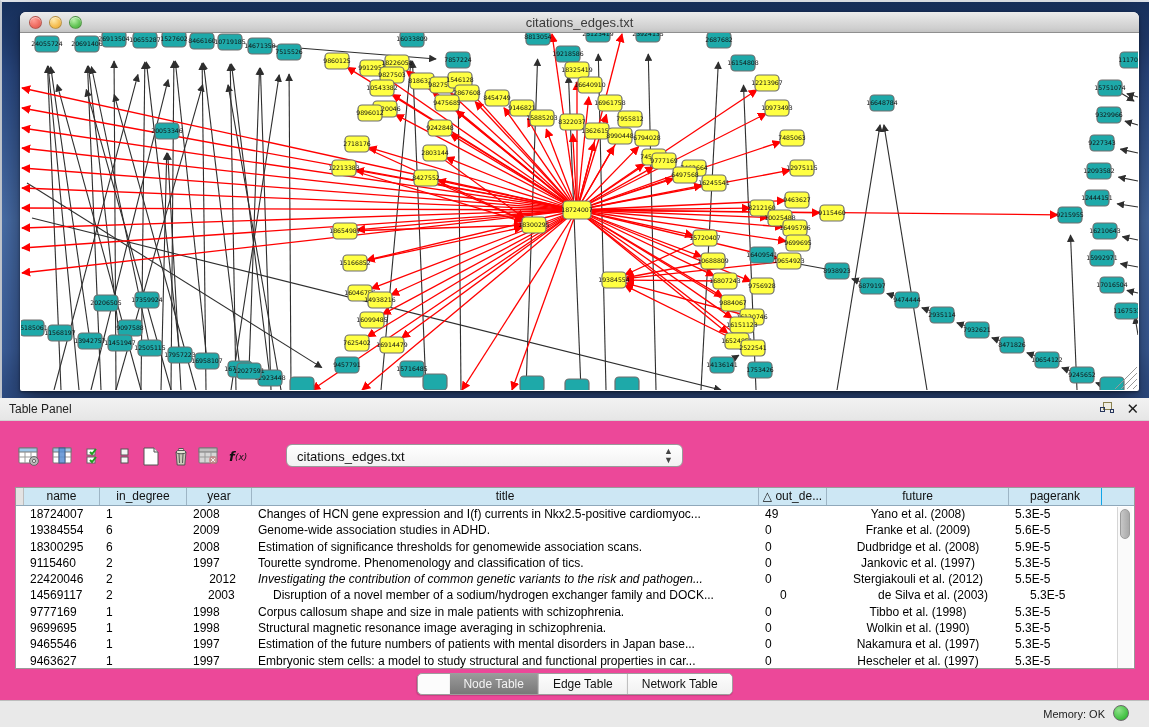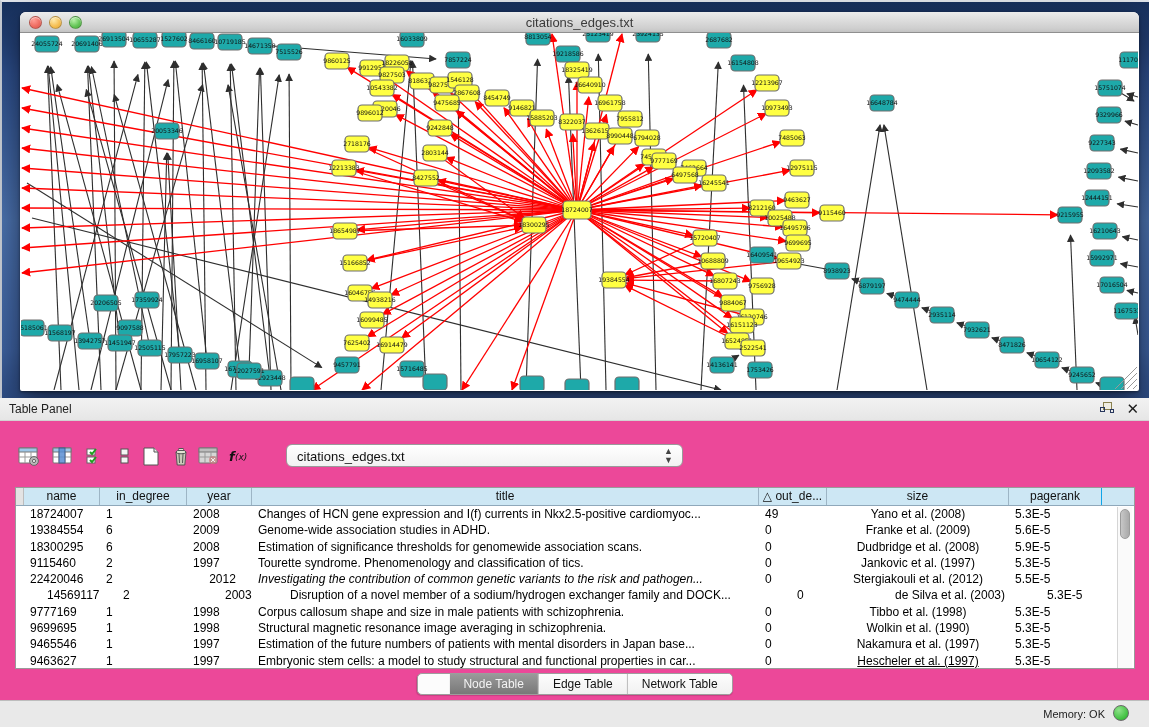--- a/index.html
+++ b/index.html
@@ -847,21 +847,21 @@
     </div>
 
     <div class="dtable">
       <div class="dhead" id="thead">
           <div class="gutter"></div>
           <div class="hc" style="width: 76px;">name</div>
           <div class="hc" style="width: 87px;">in_degree</div>
           <div class="hc" style="width: 65px;">year</div>
           <div class="hc" style="width: 507px;">title</div>
           <div class="hc" style="width: 68px;">△ out_de...</div>
-          <div class="hc" style="width: 182px;">size</div>
+          <div class="hc" style="width: 182px;">future</div>
           <div class="hc" style="width: 93px;">pagerank</div>
         </div>
       <div class="dbody" id="tbody">
           <div class="drow">
             <div class="dc" style="width: 8px; padding: 0px;"></div>
             <div class="dc" style="width: 76px;">18724007</div>
             <div class="dc" style="width: 87px;">1</div>
             <div class="dc" style="width: 65px;">2008</div>
             <div class="dc" style="width: 507px;">Changes of HCN gene expression and I(f) currents in Nkx2.5-positive cardiomyoc...</div>
             <div class="dc" style="width: 68px;">49</div>
@@ -903,21 +903,21 @@
             <div class="dc" style="width: 76px;">22420046</div>
             <div class="dc" style="width: 87px;">2</div>
             <div class="dc" style="width: 65px; text-align: center;">2012</div>
             <div class="dc" style="width: 507px; font-style: italic;">Investigating the contribution of common genetic variants to the risk and pathogen...</div>
             <div class="dc" style="width: 68px;">0</div>
             <div class="dc center" style="width: 182px;">Stergiakouli et al. (2012)</div>
             <div class="dc" style="width: 93px;">5.5E-5</div>
           </div>
           <div class="drow">
             <div class="dc" style="width: 8px; padding: 0px;"></div>
-            <div class="dc" style="width: 76px; margin-left: 17px;">14569117</div>
+            <div class="dc" style="width: 76px;">14569117</div>
             <div class="dc" style="width: 87px;">2</div>
             <div class="dc" style="width: 65px; margin-left: 15px;">2003</div>
             <div class="dc" style="width: 507px;">Disruption of a novel member of a sodium/hydrogen exchanger family and DOCK...</div>
             <div class="dc" style="width: 68px;">0</div>
             <div class="dc center" style="width: 182px;">de Silva et al. (2003)</div>
             <div class="dc" style="width: 93px;">5.3E-5</div>
           </div>
           <div class="drow">
             <div class="dc" style="width: 8px; padding: 0px;"></div>
             <div class="dc" style="width: 76px;">9777169</div>
@@ -948,21 +948,21 @@
             <div class="dc center" style="width: 182px;">Nakamura et al. (1997)</div>
             <div class="dc" style="width: 93px;">5.3E-5</div>
           </div>
           <div class="drow">
             <div class="dc" style="width: 8px; padding: 0px;"></div>
             <div class="dc" style="width: 76px;">9463627</div>
             <div class="dc" style="width: 87px;">1</div>
             <div class="dc" style="width: 65px;">1997</div>
             <div class="dc" style="width: 507px;">Embryonic stem cells: a model to study structural and functional properties in car...</div>
             <div class="dc" style="width: 68px;">0</div>
-            <div class="dc center" style="width: 182px; text-decoration: underline;">Hescheler et al. (1997)</div>
+            <div class="dc center" style="width: 182px;">Hescheler et al. (1997)</div>
             <div class="dc" style="width: 93px;">5.3E-5</div>
           </div>
         </div>
       <div class="vscroll">
         <div class="vthumb"></div>
       </div>
     </div>
 
     <div class="tabsbar">
       <div class="seg" id="tabs">

